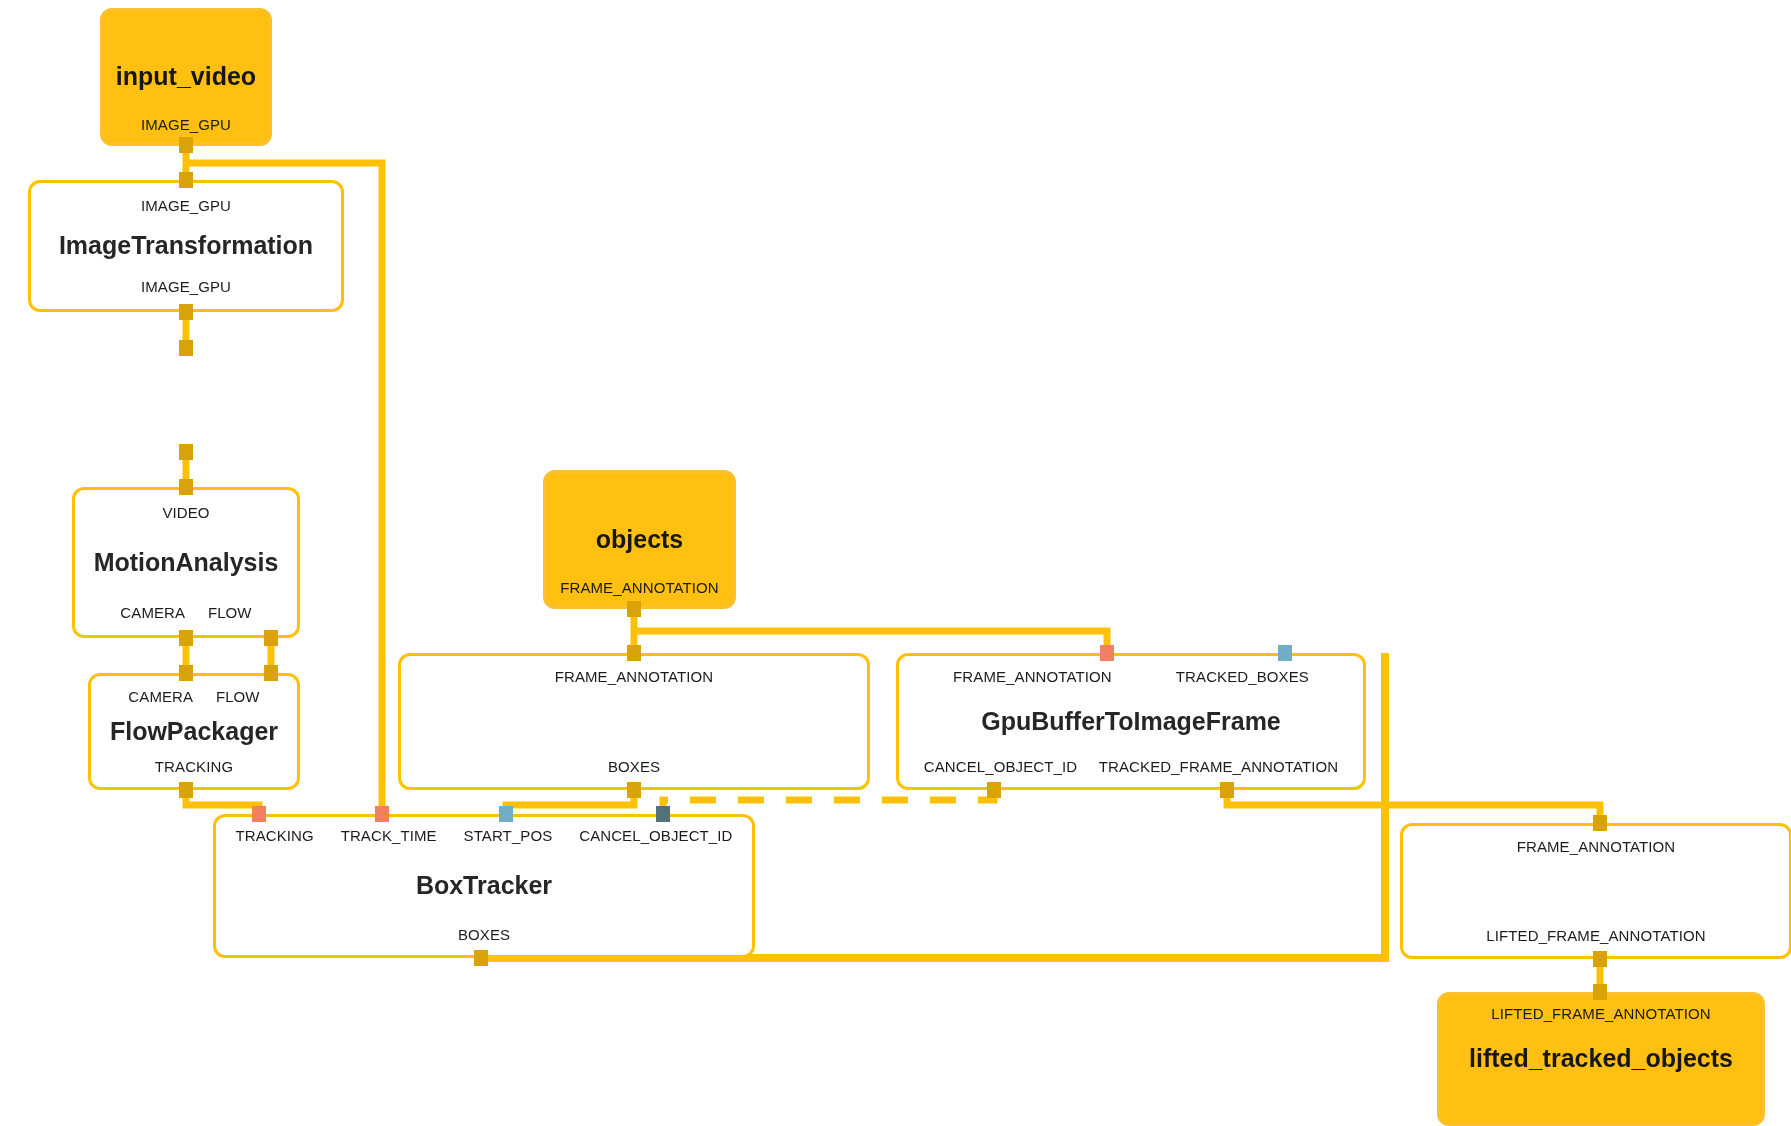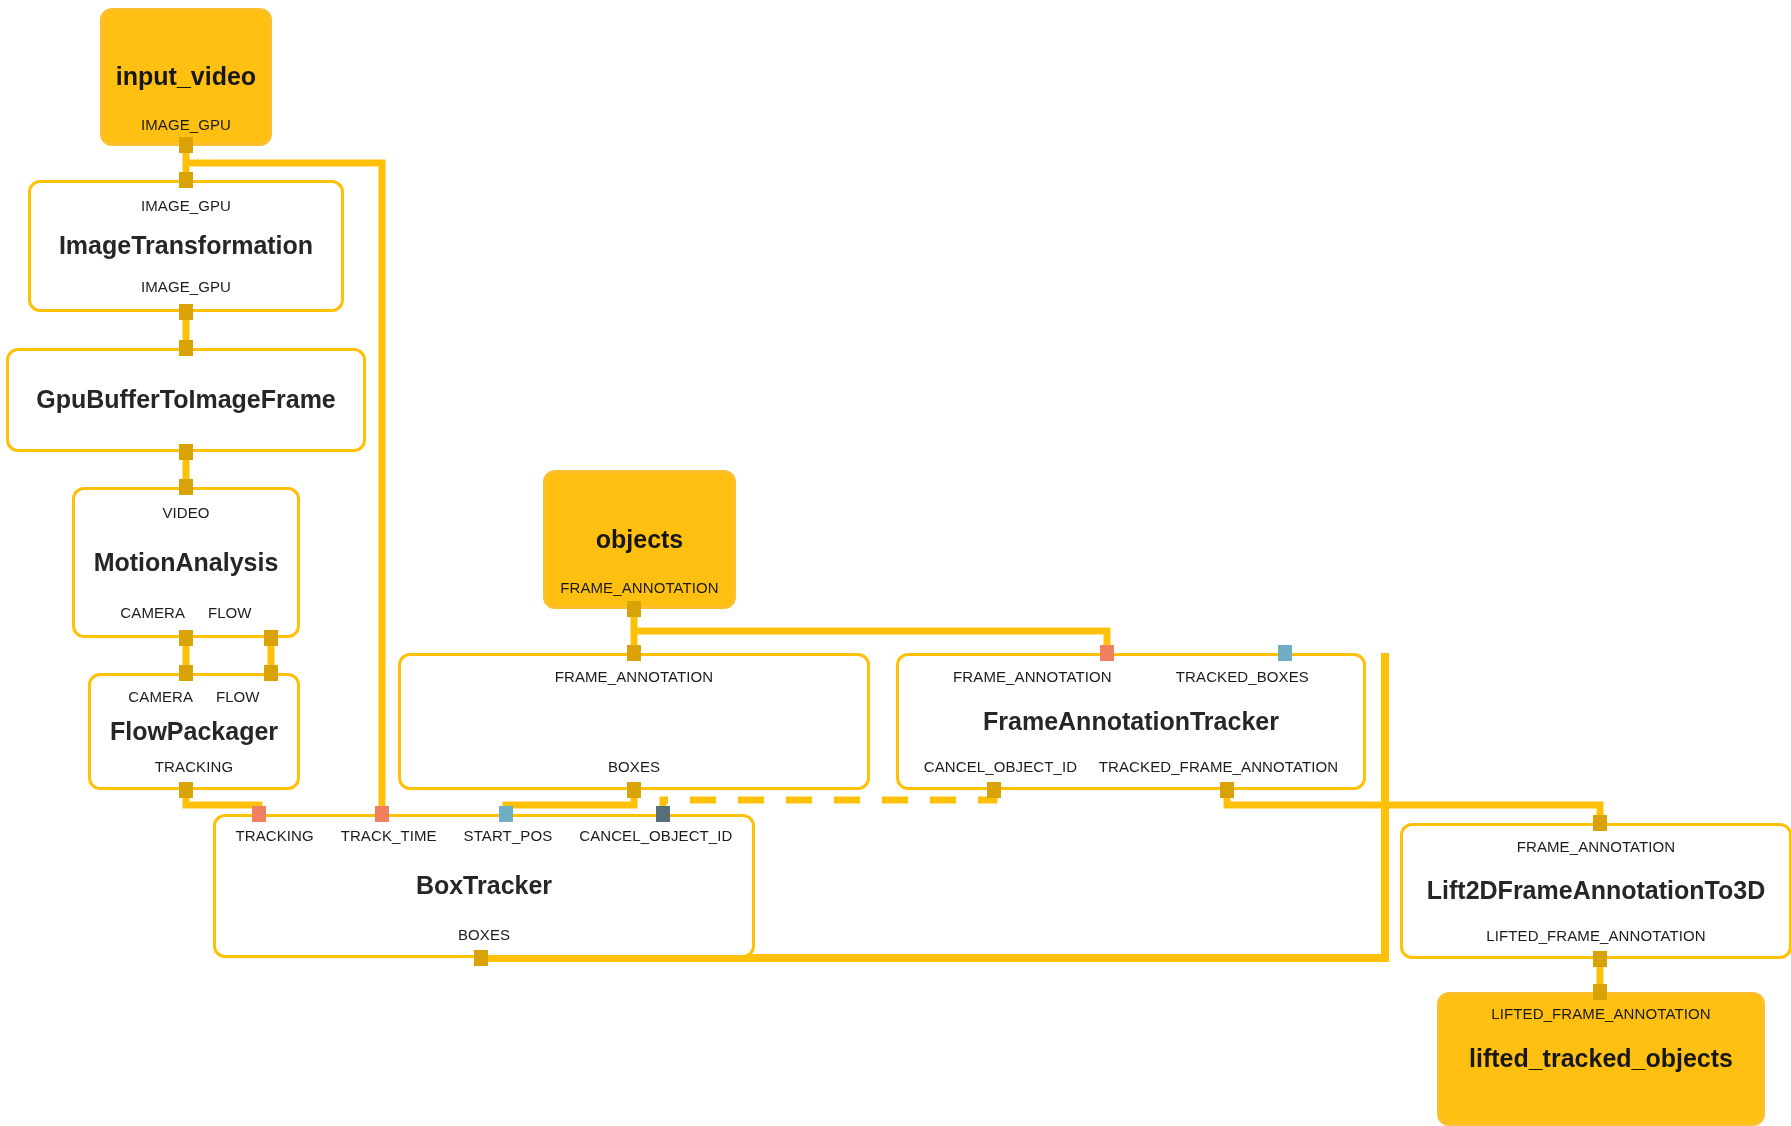--- a/index.html
+++ b/index.html
@@ -130,23 +130,20 @@
       <span class="port-label">IMAGE_GPU</span>
     </div>
     <div class="node-title">ImageTransformation</div>
     <div class="ports out" style="bottom:14px;">
       <span class="port-label">IMAGE_GPU</span>
     </div>
   </div>
   <div class="pad" style="left:186px; top:180px;"></div>
   <div class="pad" style="left:186px; top:312px;"></div>
 
-  <div class="node calc" style="left:6px; top:348px; width:360px; height:104px;">
-    <div class="node-title">GpuBufferToImageFrame</div>
-  </div>
   <div class="pad" style="left:186px; top:348px;"></div>
   <div class="pad" style="left:186px; top:452px;"></div>
 
   <div class="node calc" style="left:72px; top:487px; width:228px; height:151px;">
     <div class="ports in" style="top:14px;">
       <span class="port-label">VIDEO</span>
     </div>
     <div class="node-title">MotionAnalysis</div>
     <div class="ports out" style="bottom:14px; justify-content:space-around; padding:0 34px; box-sizing:border-box;">
       <span class="port-label">CAMERA</span>
@@ -188,21 +185,21 @@
     </div>
   </div>
   <div class="pad" style="left:634px; top:653px;"></div>
   <div class="pad" style="left:634px; top:790px;"></div>
 
   <div class="node calc" style="left:896px; top:653px; width:470px; height:137px;">
     <div class="ports in" style="top:12px; justify-content:space-around; padding:0 22px; box-sizing:border-box;">
       <span class="port-label">FRAME_ANNOTATION</span>
       <span class="port-label">TRACKED_BOXES</span>
     </div>
-    <div class="node-title">FrameAnnotationTracker</div>
+    <div class="node-title">GpuBufferToImageFrame</div>
     <div class="ports out" style="bottom:12px; justify-content:space-around; padding:0 14px; box-sizing:border-box;">
       <span class="port-label">CANCEL_OBJECT_ID</span>
       <span class="port-label">TRACKED_FRAME_ANNOTATION</span>
     </div>
   </div>
   <div class="pad salmon" style="left:1107px; top:653px;"></div>
   <div class="pad blue" style="left:1285px; top:653px;"></div>
   <div class="pad" style="left:994px; top:790px;"></div>
   <div class="pad" style="left:1227px; top:790px;"></div>
 
@@ -221,21 +218,20 @@
   <div class="pad salmon" style="left:259px; top:814px;"></div>
   <div class="pad salmon" style="left:382px; top:814px;"></div>
   <div class="pad blue" style="left:506px; top:814px;"></div>
   <div class="pad slate" style="left:663px; top:814px;"></div>
   <div class="pad" style="left:481px; top:958px;"></div>
 
   <div class="node calc" style="left:1400px; top:823px; width:392px; height:136px;">
     <div class="ports in" style="top:12px;">
       <span class="port-label">FRAME_ANNOTATION</span>
     </div>
-    <div class="node-title">Lift2DFrameAnnotationTo3D</div>
     <div class="ports out" style="bottom:12px;">
       <span class="port-label">LIFTED_FRAME_ANNOTATION</span>
     </div>
   </div>
   <div class="pad" style="left:1600px; top:823px;"></div>
   <div class="pad" style="left:1600px; top:959px;"></div>
 
   <div class="node stream" style="left:1437px; top:992px; width:328px; height:134px;">
     <div class="ports in" style="top:10px;">
       <span class="port-label">LIFTED_FRAME_ANNOTATION</span>

